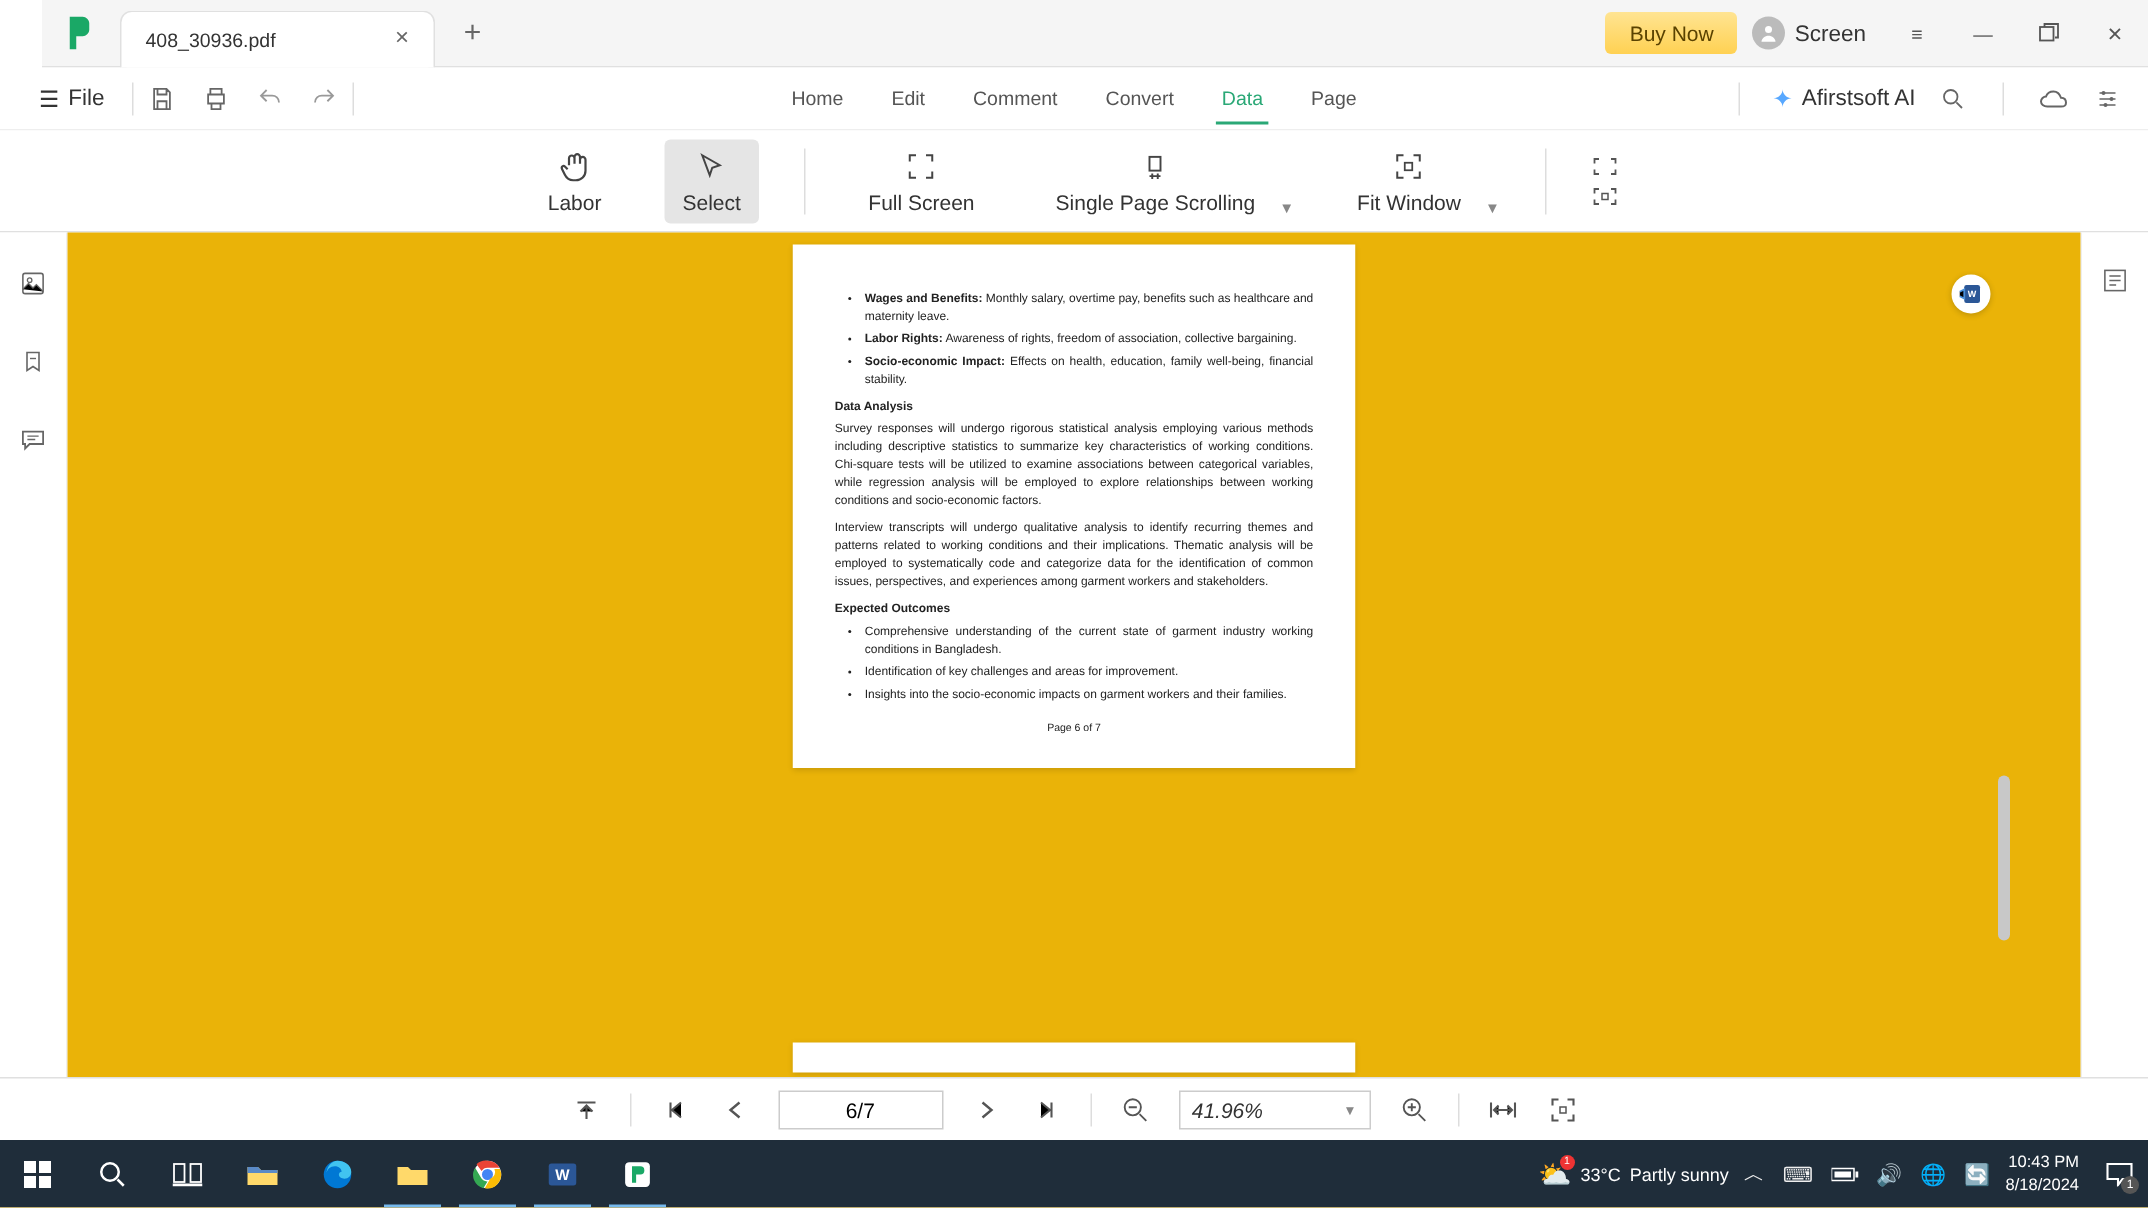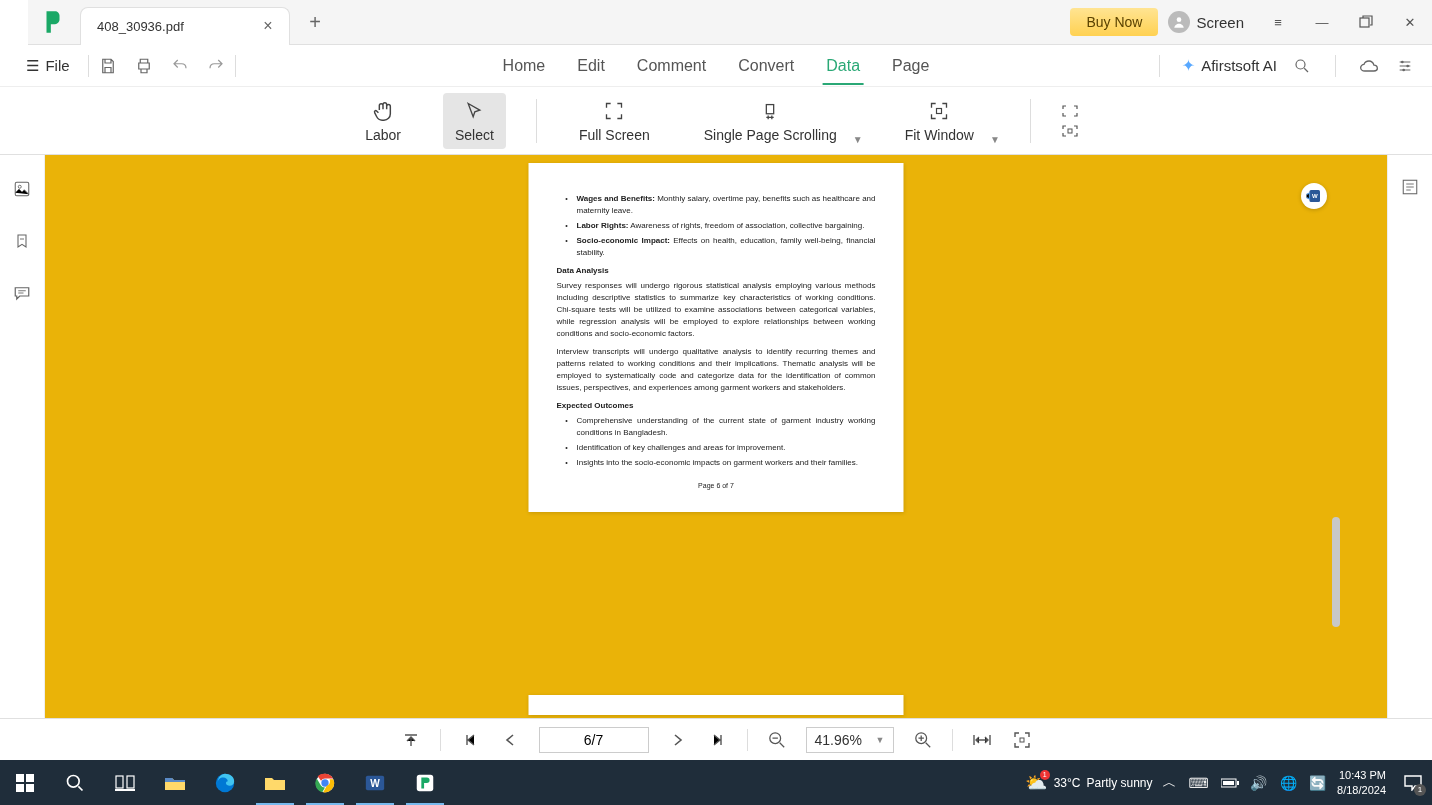--- a/index.html
+++ b/index.html
@@ -21,21 +21,21 @@
 .win-controls { display: flex; gap: 16px; margin-left: 10px; }
 .win-btn { width: 28px; height: 28px; display: flex; align-items: center; justify-content: center; cursor: pointer; color: #555; }
 
 
 .menubar { height: 42px; display: flex; align-items: center; background: #fff; border-bottom: 1px solid #eee; padding: 0 16px; }
 .file-menu { display: flex; align-items: center; gap: 6px; cursor: pointer; font-size: 15px; color: #333; padding: 0 10px; }
 .divider { width: 1px; height: 22px; background: #ddd; margin: 0 8px; }
 .quick-actions { display: flex; gap: 14px; }
 .qa-btn { width: 22px; height: 22px; display: flex; align-items: center; justify-content: center; cursor: pointer; color: #666; }
 .menu-center { position: absolute; left: 50%; transform: translateX(-50%); display: flex; gap: 24px; }
-.menu-item { font-size: 16px; color: #555; cursor: pointer; padding: 8px 4px; position: relative; }
+.menu-item { font-size: 13px; color: #555; cursor: pointer; padding: 8px 4px; position: relative; }
 .menu-item.active { color: #2aa876; }
 .menu-item.active::after { content: ''; position: absolute; bottom: -2px; left: 0; right: 0; height: 2px; background: #2aa876; }
 .menu-right { margin-left: auto; display: flex; align-items: center; gap: 14px; }
 .ai-btn { display: flex; align-items: center; gap: 6px; font-size: 15px; color: #333; cursor: pointer; }
 .ai-sparkle { color: #58a8ff; font-size: 16px; }
 
 
 .toolbar { height: 68px; display: flex; align-items: center; justify-content: center; background: #fff; border-bottom: 1px solid #e0e0e0; gap: 30px; }
 .tool-btn { display: flex; flex-direction: column; align-items: center; gap: 4px; cursor: pointer; padding: 6px 12px; border-radius: 4px; }
 .tool-btn.selected { background: #e5e5e5; }
@@ -61,21 +61,21 @@
 .page .footer { text-align: center; font-size: 7px; margin-top: 12px; }
 .next-page { position: absolute; left: 50%; top: 540px; transform: translateX(-50%); width: 375px; height: 20px; background: #fff; box-shadow: 0 1px 4px rgba(0,0,0,0.15); }
 .right-sidebar { width: 45px; background: #fff; border-left: 1px solid #eee; display: flex; flex-direction: column; align-items: center; padding-top: 20px; gap: 14px; }
 .word-badge { position: absolute; right: 60px; top: 28px; width: 26px; height: 26px; border-radius: 50%; background: #fff; box-shadow: 0 1px 4px rgba(0,0,0,0.2); display: flex; align-items: center; justify-content: center; cursor: pointer; }
 .scroll-track { position: absolute; right: 47px; top: 362px; width: 8px; height: 110px; background: #c8c8c8; border-radius: 4px; }
 
 
 .statusbar { position: absolute; bottom: 45px; left: 0; right: 0; height: 42px; background: #fff; border-top: 1px solid #e0e0e0; display: flex; align-items: center; justify-content: center; gap: 18px; }
 .sb-btn { width: 22px; height: 22px; display: flex; align-items: center; justify-content: center; cursor: pointer; color: #555; }
 .page-input { width: 110px; height: 26px; border: 1px solid #ccc; text-align: center; font-size: 14px; }
-.zoom-select { width: 88px; height: 26px; border: 1px solid #ccc; padding: 0 8px; font-size: 14px; display: flex; align-items: center; justify-content: space-between; cursor: pointer; }
+.zoom-select { width: 128px; height: 26px; border: 1px solid #ccc; padding: 0 8px; font-size: 14px; display: flex; align-items: center; justify-content: space-between; cursor: pointer; font-style: italic; }
 .sb-divider { width: 1px; height: 22px; background: #ddd; }
 
 
 .taskbar { position: absolute; bottom: 0; left: 0; right: 0; height: 45px; background: #1f2d3a; display: flex; align-items: center; }
 .tb-left { display: flex; align-items: center; height: 100%; }
 .tb-icon { width: 50px; height: 45px; display: flex; align-items: center; justify-content: center; cursor: pointer; color: #fff; position: relative; }
 .tb-icon.active::after { content: ''; position: absolute; bottom: 0; left: 6px; right: 6px; height: 2px; background: #76b9ed; }
 .tb-right { margin-left: auto; display: flex; align-items: center; gap: 10px; padding-right: 8px; color: #fff; font-size: 12px; }
 .weather { display: flex; align-items: center; gap: 6px; }
 .weather-icon { font-size: 18px; position: relative; }

